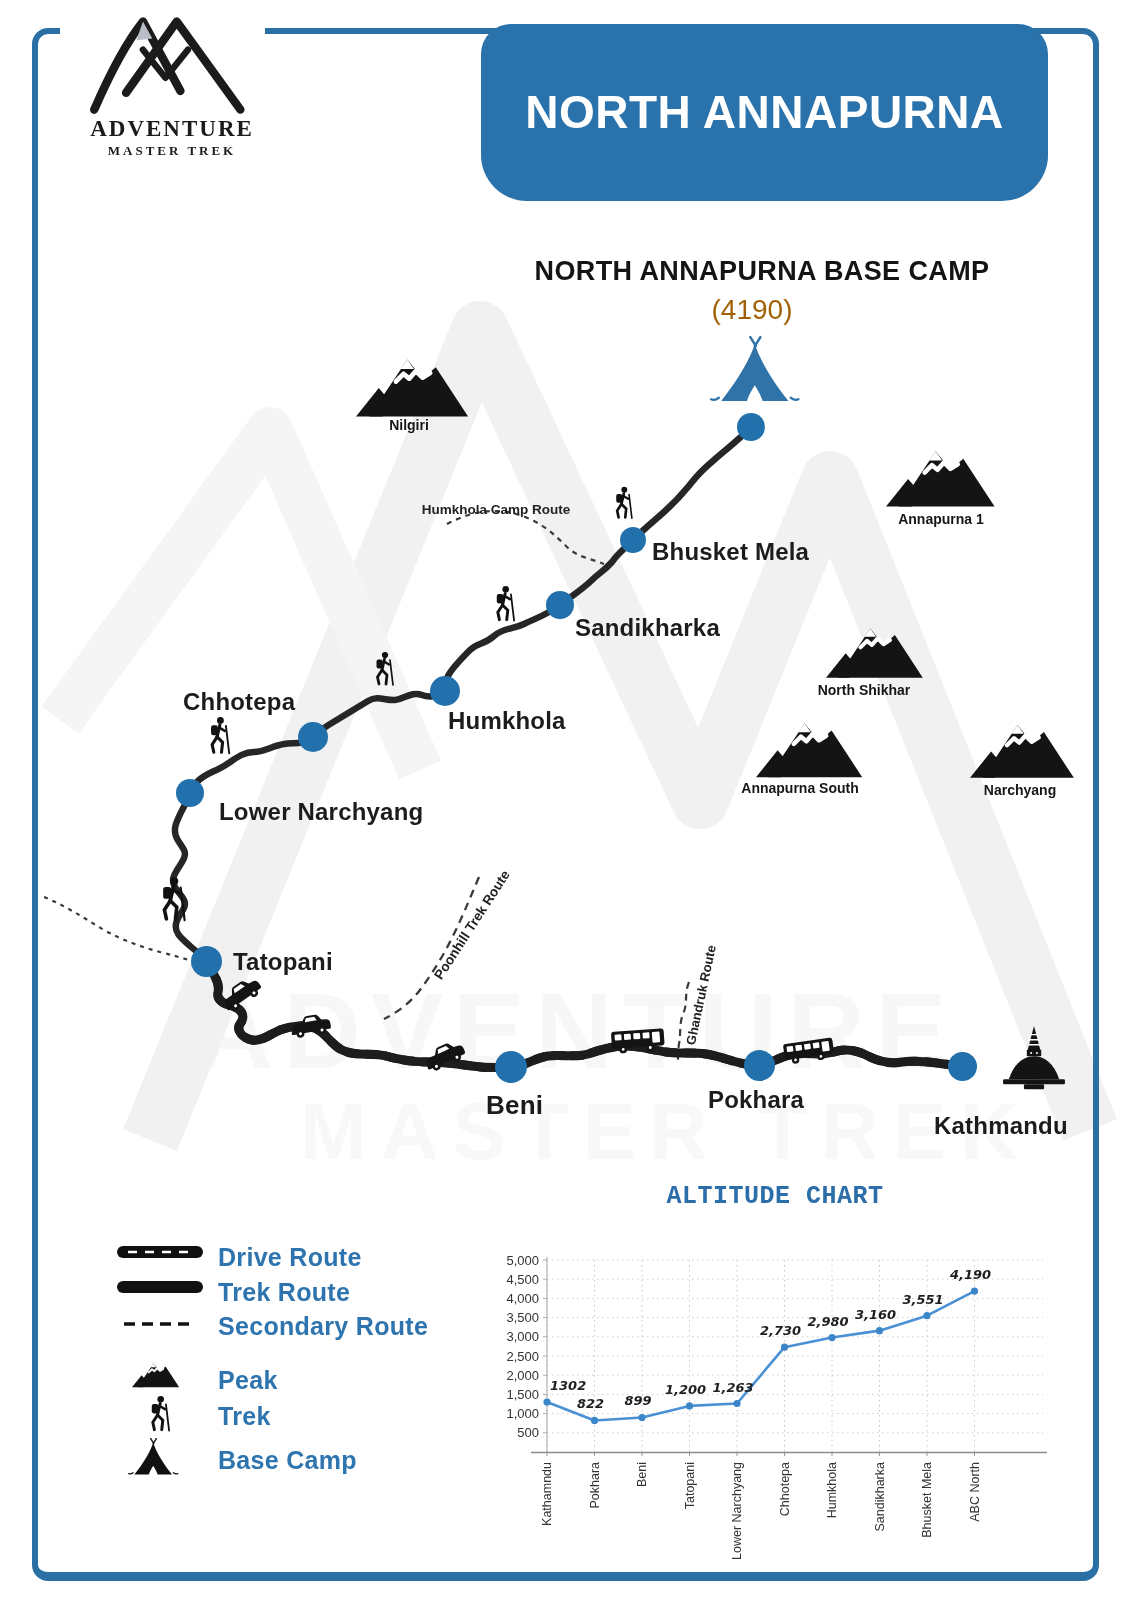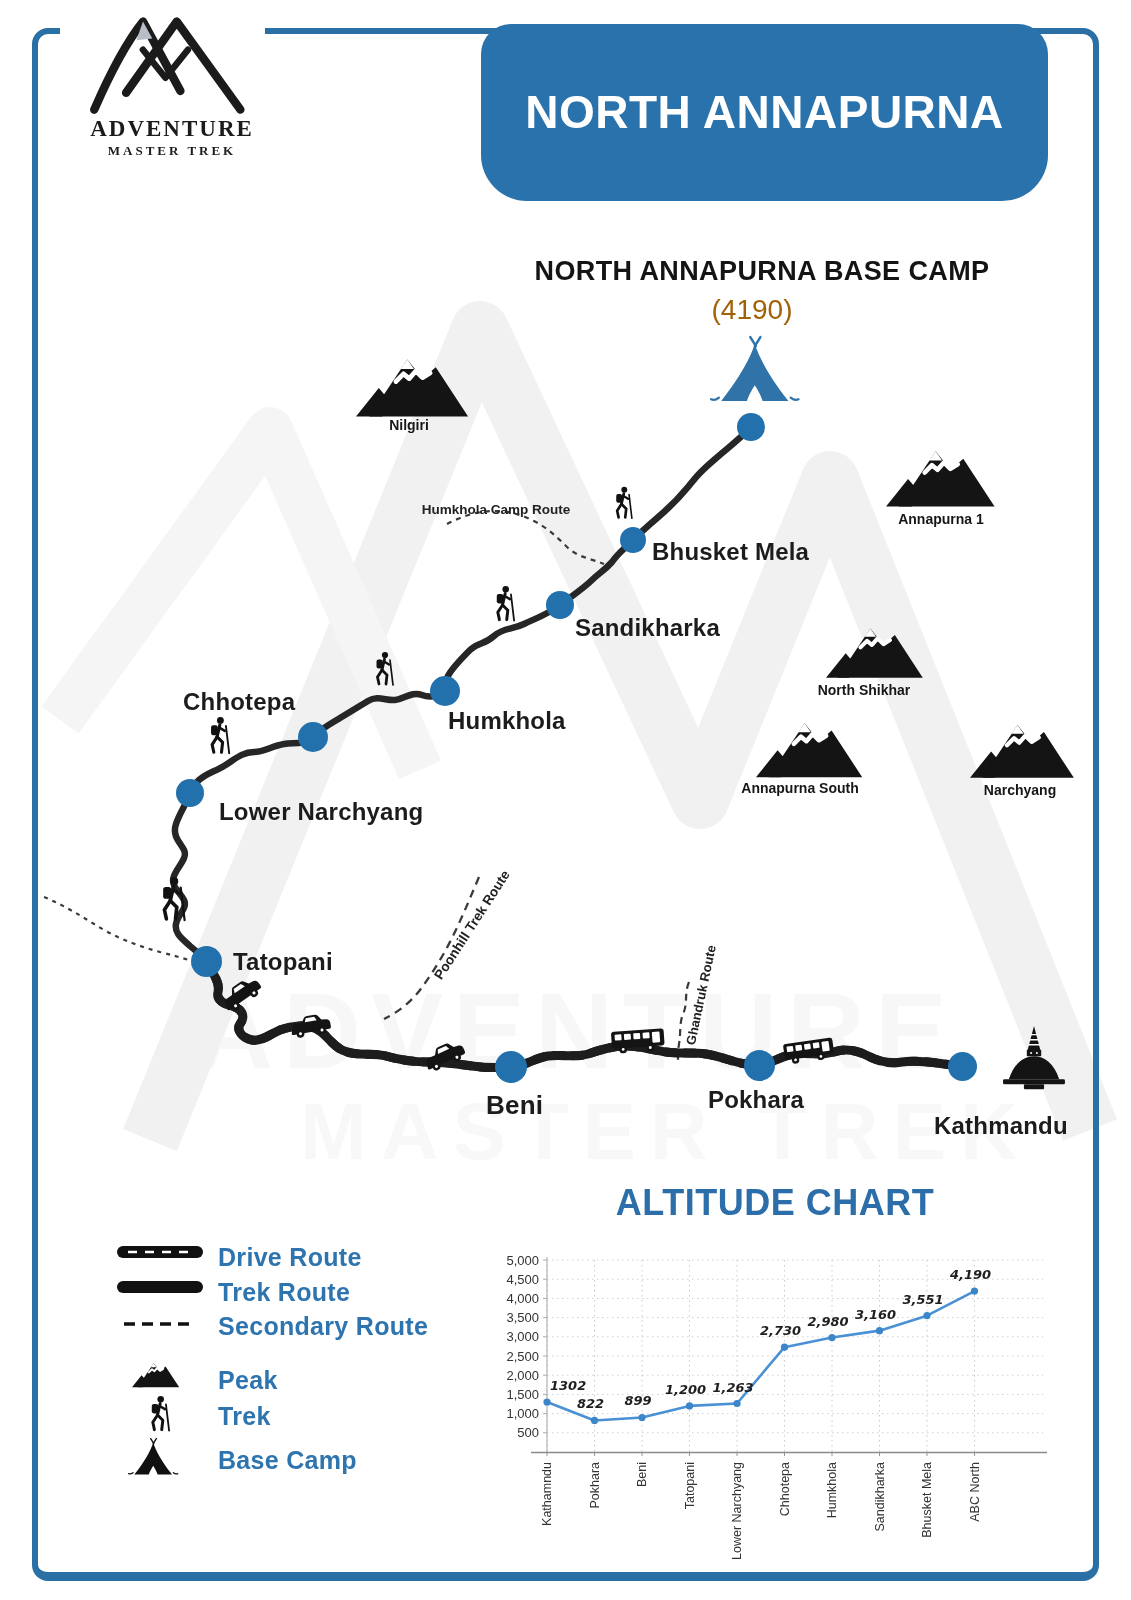--- a/index.html
+++ b/index.html
@@ -35,21 +35,21 @@
   .bc-head{position:absolute;left:470px;top:256px;width:584px;text-align:center;font-weight:bold;
            font-size:27px;color:#141414;letter-spacing:0.4px;z-index:4;}
   .bc-elev{position:absolute;left:470px;top:294px;width:564px;text-align:center;font-weight:500;
            font-size:28px;color:#a16207;z-index:4;}
   
   .legend-label{position:absolute;left:218px;font-weight:bold;font-size:25px;color:#2e74ae;
                 letter-spacing:0.3px;z-index:4;white-space:nowrap;}
   .legend-swatch{position:absolute;z-index:4;}
   
   .chart-title{position:absolute;left:495px;top:1182px;width:560px;text-align:center;
-               font-weight:bold;font-size:36px;color:#2c6ea9;letter-spacing:0.5px;z-index:4;}
+               font-weight:bold;font-size:25px;color:#2c6ea9;letter-spacing:0.5px;z-index:4;font-family:Liberation Mono, monospace;}
   .chart-wrap{position:absolute;left:495px;top:1245px;z-index:4;}
   .ytick{font:500 13px "Liberation Sans",sans-serif;fill:#333;}
   .xtick{font:500 12.5px "Liberation Sans",sans-serif;fill:#333;}
   .dlabel{font:italic bold 13px "DejaVu Sans",sans-serif;fill:#1f1f1f;}
 </style>
 </head>
 <body>
 
 <div class="page">
 

